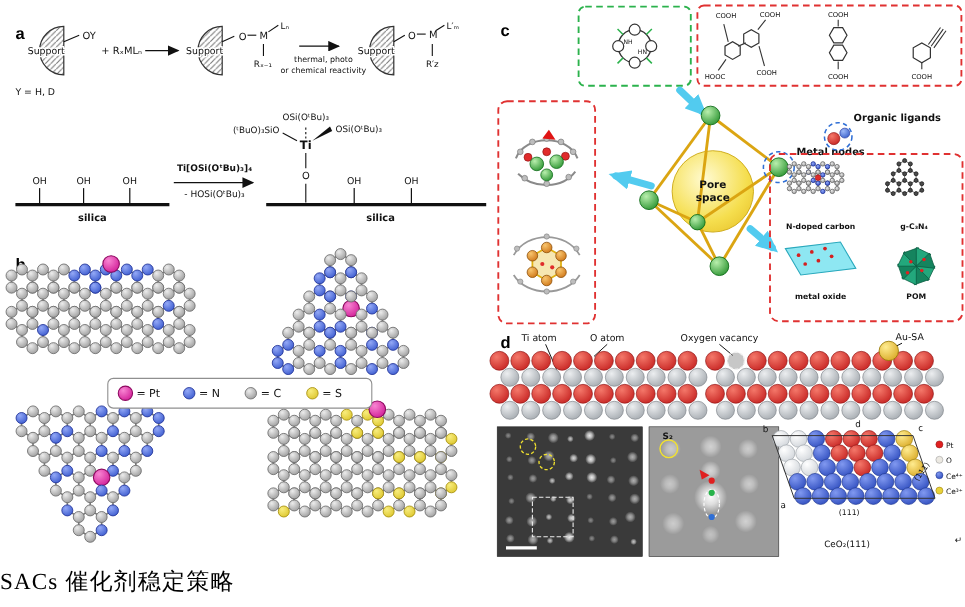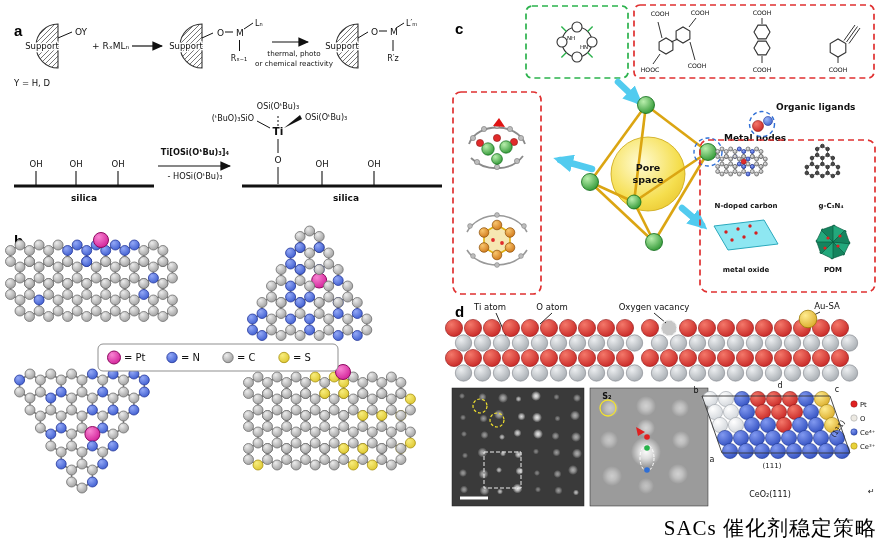--- a/index.html
+++ b/index.html
@@ -1,20 +1,20 @@
 <!DOCTYPE html>
 <html><head>
 <meta charset="utf-8">
 <style>
   html,body{margin:0;padding:0}
   body{width:877px;height:552px;position:relative;background:#fff;overflow:hidden;
        font-family:"DejaVu Sans","Liberation Sans",sans-serif}
   svg.panel{position:absolute;overflow:visible}
   .plabel{position:absolute;font:700 15px "Liberation Sans",sans-serif;color:#000}
-  .caption{position:absolute;left:0;top:514px;width:100%;text-align:right;
+  .caption{position:absolute;left:0;top:514px;width:100%;text-align:left;
            font:400 21px "Liberation Serif","DejaVu Serif",serif;color:#000;letter-spacing:1px}
   text{font-family:"DejaVu Sans",sans-serif;fill:#111}
   .halo{paint-order:stroke;stroke:#fff;stroke-width:2.6px}
 </style>
 </head>
 <body>
 
 <svg width="0" height="0" style="position:absolute">
 <defs>
   <pattern id="hatch" width="5" height="5" patternUnits="userSpaceOnUse">

